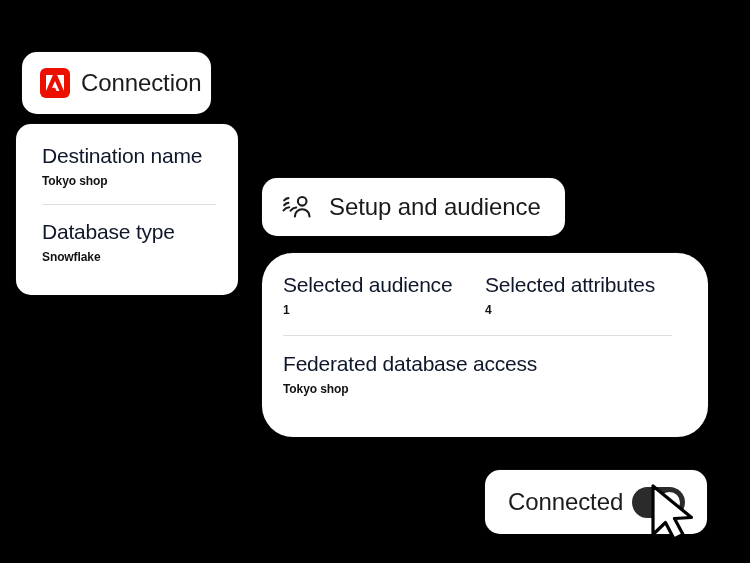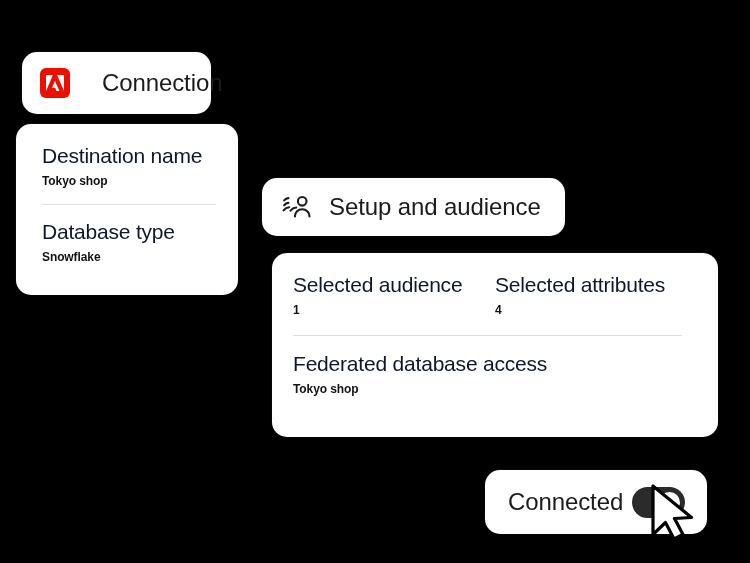--- a/index.html
+++ b/index.html
@@ -33,21 +33,21 @@
 
   
   #connection-card {
     left: 22px;
     top: 52px;
     width: 189px;
     height: 62px;
     display: flex;
     align-items: center;
     padding: 0 18px;
-    gap: 32px;
+    gap: 11px;
   }
 
   .adobe-logo {
     width: 30px;
     height: 30px;
     border-radius: 6px;
     background: #eb1000;
     display: flex;
     align-items: center;
     justify-content: center;
@@ -115,27 +115,28 @@
     height: 26px;
     flex: 0 0 auto;
     display: flex;
     align-items: center;
     justify-content: center;
   }
   .audience-icon svg { display: block; }
 
   
   #setup-detail-card {
-    left: 272px;
+    left: 262px;
     top: 253px;
     width: 446px;
     height: 184px;
     padding: 20px 28px 18px 21px;
     display: flex;
     flex-direction: column;
+    border-radius: 31px;
   }
 
   .stat-row {
     display: flex;
   }
   .stat-col { flex: 0 0 auto; }
   .stat-col.first { width: 202px; }
 
   #setup-detail-card .divider {
     margin: 18px 8px 16px 0;

